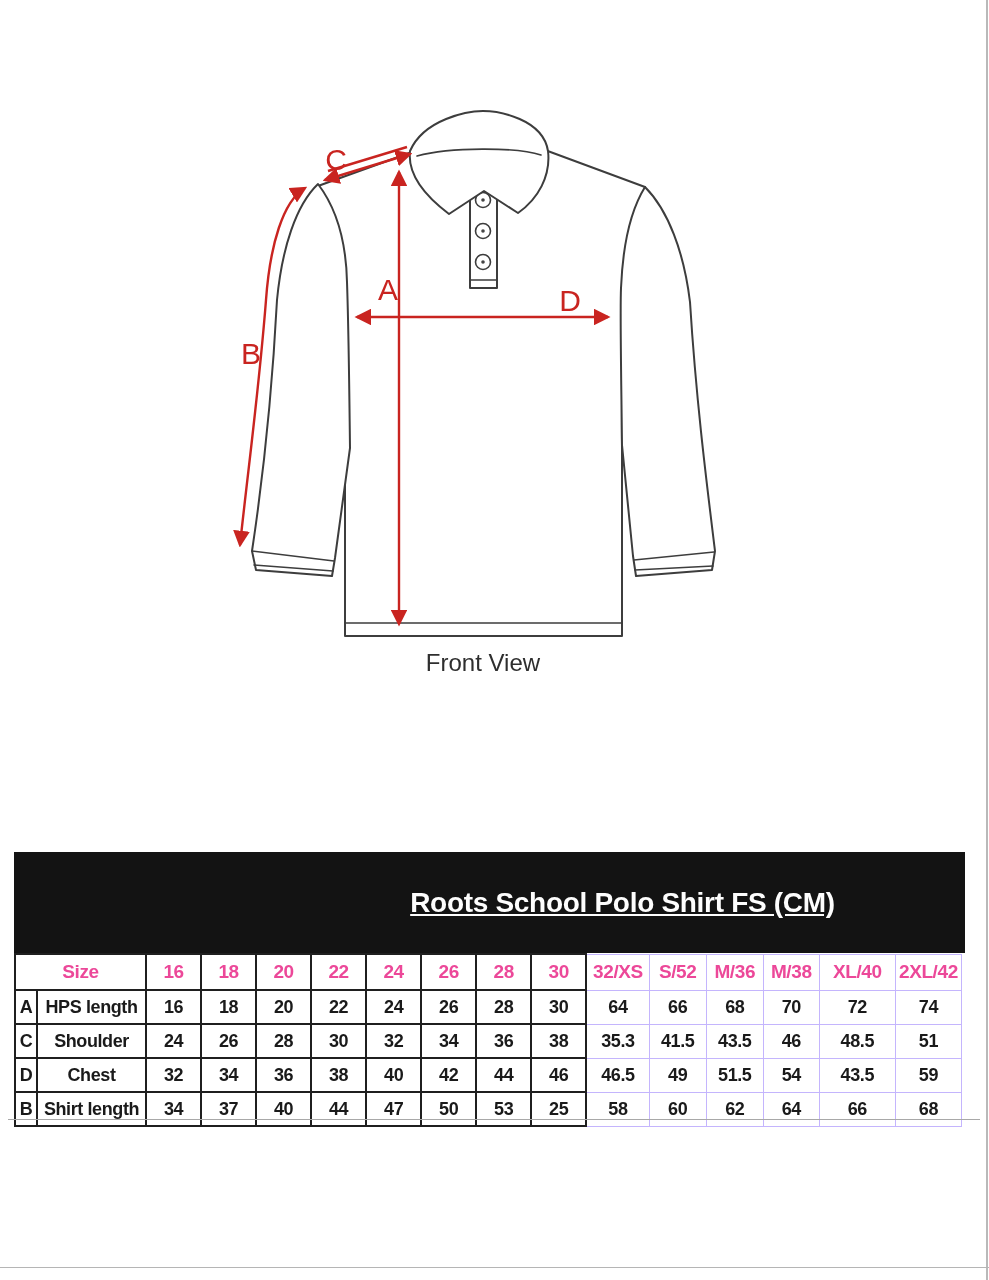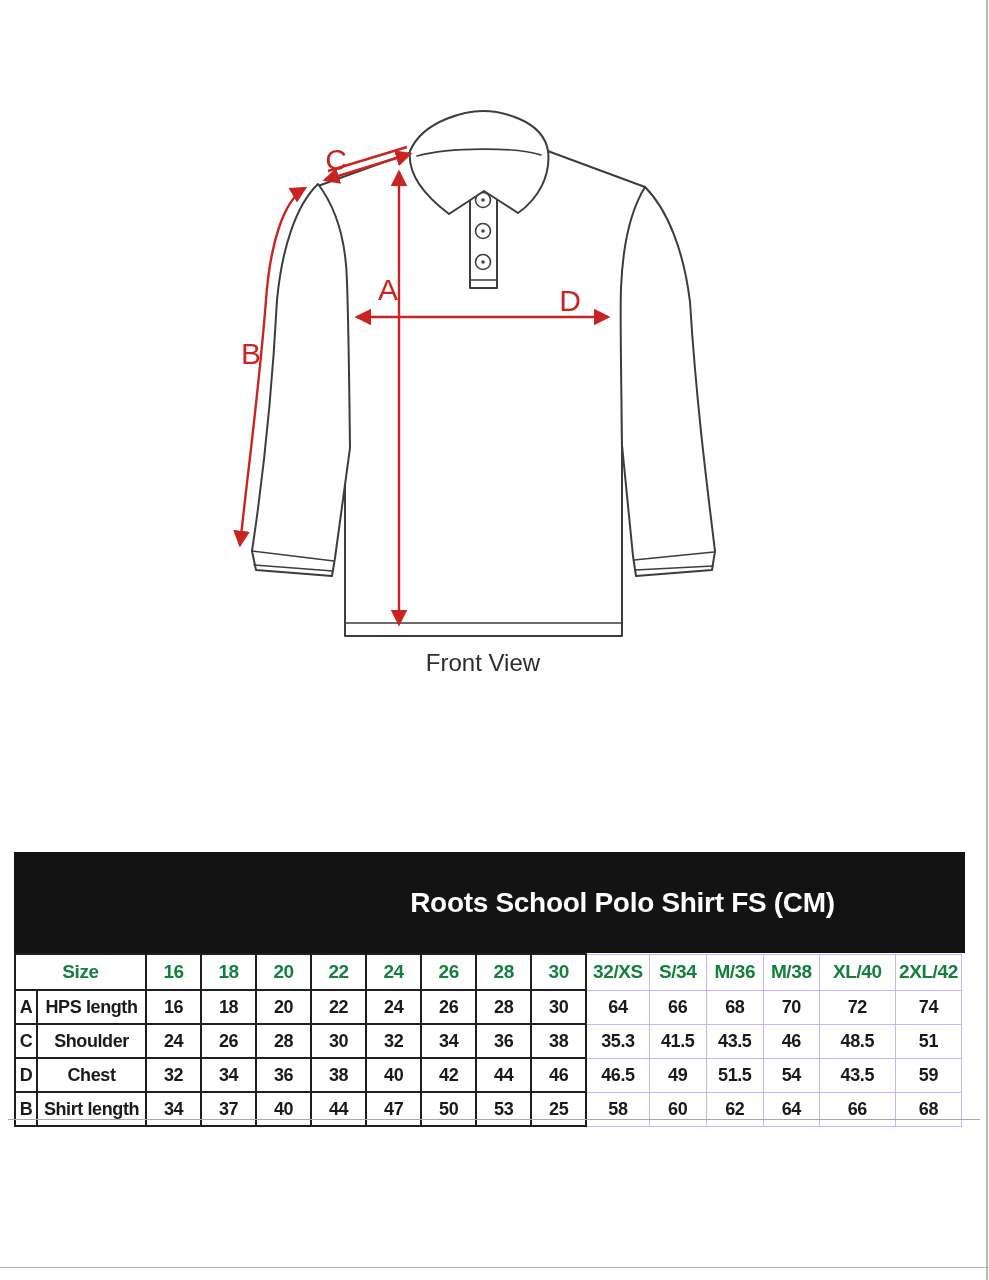--- a/index.html
+++ b/index.html
@@ -17,28 +17,28 @@
   .shirtline{fill:none;stroke:#3d3d3d;stroke-width:2;stroke-linecap:round;}
   .thin{stroke-width:1.6;}
   .red{stroke:#c92420;stroke-width:2.4;fill:none;}
   .redlabel{fill:#c92420;font-size:30px;font-family:"Liberation Sans",sans-serif;}
   .caption{fill:#2e2e2e;font-size:24px;font-family:"Liberation Sans",sans-serif;}
 
   
   .titlebar{position:absolute;left:14px;top:852px;width:951px;height:101px;background:#131313;}
   .titlebar .title{display:block;width:100%;height:100%;line-height:101px;text-align:center;
      padding-left:266px;box-sizing:border-box;color:#fdfdfd;font-size:28px;font-weight:600;
-     letter-spacing:-0.3px;white-space:nowrap;}
+     letter-spacing:-0.3px;white-space:nowrap;text-decoration:underline;}
 
   
   table.sizes{position:absolute;left:14px;top:953px;width:948px;border-collapse:collapse;
      table-layout:fixed;}
   table.sizes th,table.sizes td{padding:0;text-align:center;vertical-align:middle;
      font-family:"Liberation Sans",sans-serif;letter-spacing:-0.4px;background:#fff;}
-  table.sizes thead th{height:34px;font-size:19px;font-weight:700;color:#15803d;}
+  table.sizes thead th{height:34px;font-size:19px;font-weight:700;color:#ec4899;}
   table.sizes tbody td{height:32px;font-size:18px;font-weight:700;color:#1a1a1a;}
   .dk{border:2px solid #1f1f1f;}
   .lt{border:1px solid #c4b5fd;}
   td.letter{font-size:26px;font-weight:400;color:#cc2222;letter-spacing:0;}
   td.rowlabel{font-size:17px;}
   th.sizecell{font-size:18px;}
 </style>
 </head>
 <body>
 
@@ -126,21 +126,21 @@
           <th colspan="2" class="dk sizecell">Size</th>
           <th class="dk">16</th>
           <th class="dk">18</th>
           <th class="dk">20</th>
           <th class="dk">22</th>
           <th class="dk">24</th>
           <th class="dk">26</th>
           <th class="dk">28</th>
           <th class="dk">30</th>
           <th class="lt">32/XS</th>
-          <th class="lt">S/34</th>
+          <th class="lt">S/52</th>
           <th class="lt">M/36</th>
           <th class="lt">M/38</th>
           <th class="lt">XL/40</th>
           <th class="lt">2XL/42</th>
         </tr>
     </thead>
     <tbody>
         <tr>
           <td class="dk letter">A</td>
           <td class="dk rowlabel">HPS length</td>

